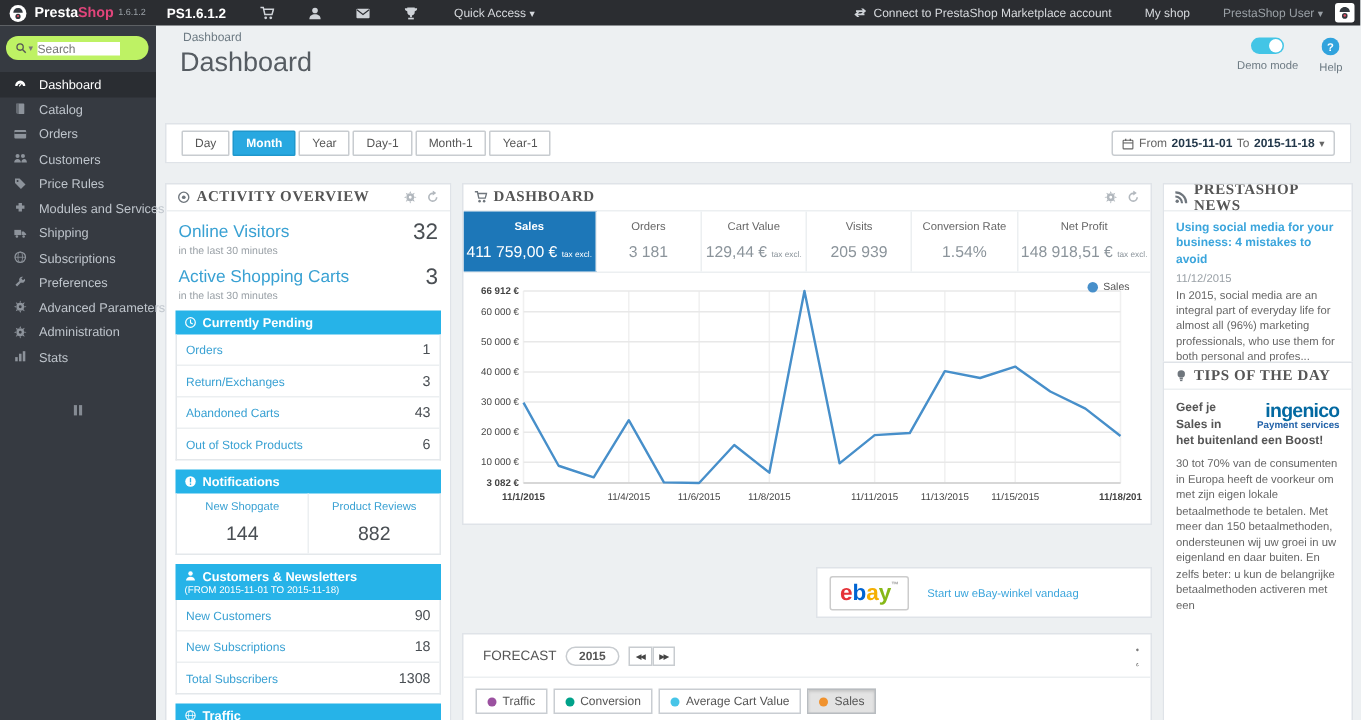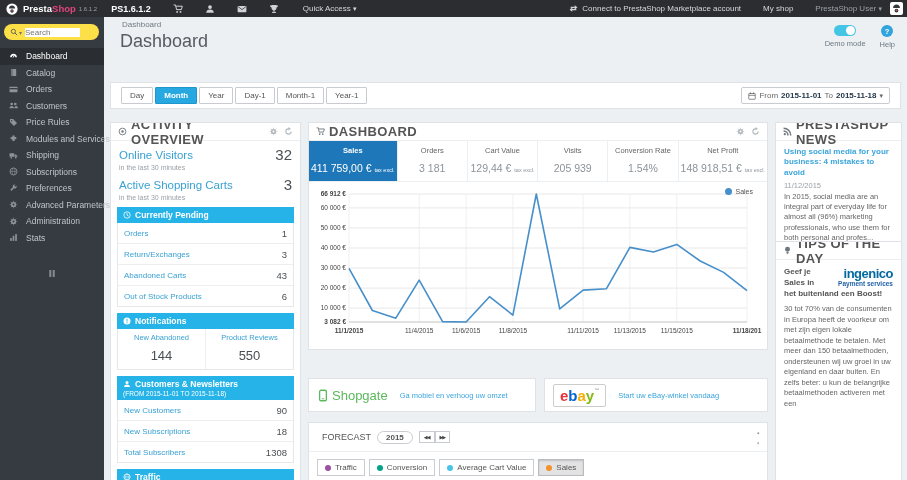--- a/index.html
+++ b/index.html
@@ -19,21 +19,21 @@
   .tb-right { margin-left:auto; display:flex; align-items:center; }
   .tb-link { font-size:8px; color:#d6d9dd; display:flex; align-items:center; margin-right:22px; }
   .tb-link .tb-ico { margin:0 4px 0 0; width:9px; height:9px; }
   .tb-user { font-size:8px; color:#9aa0a6; margin-right:8px; }
   .avatar { width:13px; height:13px; border-radius:2px; background:#fff; margin-right:4px; overflow:hidden; flex:none; }
   .avatar svg { width:100%; height:100%; }
   .caret { font-size:7px; }
 
   
   .sidebar { position:absolute; top:17px; left:0; width:104px; bottom:0; background:#363a41; z-index:20; }
-  .search-box { margin:7px 5px 8px 4px; background:#fde047; border-radius:9px; height:16px; display:flex; align-items:center; padding:0 6px; }
+  .search-box { margin:7px 5px 8px 4px; background:#bef264; border-radius:9px; height:16px; display:flex; align-items:center; padding:0 6px; }
   .search-box .s-ico { width:8px; height:8px; color:#555; flex:none; }
   .search-box .s-ico svg { width:100%; height:100%; display:block; }
   .search-box .s-caret { font-size:6px; color:#777; margin:0 3px 0 1px; }
   .search-box input { border:0; outline:0; width:55px; font-size:8px; color:#444; font-family:"Liberation Sans",sans-serif; }
   .nav-item { height:16.5px; display:flex; align-items:center; padding-left:9px; cursor:pointer; color:#bfc5cc; }
   .nav-item .n-ico { width:9px; height:9px; color:#8d939b; margin-right:8px; flex:none; }
   .nav-item .n-ico svg { width:100%; height:100%; display:block; }
   .nav-item .n-label { font-size:8.5px; white-space:nowrap; }
   .nav-item.active { background:#2a2d32; color:#fff; }
   .nav-item.active .n-ico { color:#fff; }
@@ -56,21 +56,21 @@
   .tab-btn.active { background:#28a8e0; border-color:#1f97cc; color:#fff; font-weight:bold; }
   .date-range { margin-left:auto; border:1px solid #c8ccd0; background:#fff; border-radius:2px; font-size:8px; color:#666; padding:3px 6px; display:flex; align-items:center; gap:3px; cursor:pointer; }
   .date-range .d-ico { width:8px; height:8px; color:#666; }
   .date-range .d-ico svg { width:100%; height:100%; display:block; }
   .date-range b { color:#23384a; }
 
   .panel { position:absolute; background:#fff; border:1px solid #dfe3e8; overflow:hidden; }
   .panel-hd { height:18px; display:flex; align-items:center; padding:0 7px; border-bottom:1px solid #eceff1; }
   .panel-hd .p-ico { width:9px; height:9px; color:#6f767d; margin-right:4px; flex:none; }
   .panel-hd .p-ico svg { width:100%; height:100%; display:block; }
-  .panel-hd .p-title { font-size:13px; font-weight:bold; color:#555; letter-spacing:.4px; }
+  .panel-hd .p-title { font-size:10px; font-weight:bold; color:#555; letter-spacing:.4px;font-family:Liberation Serif, serif; }
   .panel-hd .p-actions { margin-left:auto; display:flex; gap:6px; }
   .panel-hd .p-actions span { width:9px; height:9px; color:#b2b8be; cursor:pointer; }
   .panel-hd .p-actions svg { width:100%; height:100%; display:block; }
 
   
   #activity { left:6px; top:105px; width:191px; height:420px; }
   .act-big { padding:5px 8px 0; }
   .act-row { display:flex; align-items:center; justify-content:space-between; }
   .act-link { color:#39a1d3; font-size:11.5px; cursor:pointer; }
   .act-val { color:#4a4f54; font-size:15px; }
@@ -458,26 +458,26 @@
               <circle cx="8" cy="8" r="7" fill="currentColor"></circle>
               <rect x="7.1" y="3.4" width="1.8" height="5.8" fill="#26b3e8"></rect>
               <rect x="7.1" y="10.6" width="1.8" height="2" fill="#26b3e8"></rect>
             </svg>
           </span>
           <span>Notifications</span>
         </div>
     </div>
     <div class="two-col">
       <div class="col">
-          <div class="c-label">New Abandoned</div>
+          <div class="c-label">New Shopgate</div>
           <div class="c-val">144</div>
         </div>
       <div class="col">
           <div class="c-label">Product Reviews</div>
-          <div class="c-val">550</div>
+          <div class="c-val">882</div>
         </div>
     </div>
 
     <div class="sub-head">
       <div class="sh-row">
           <span class="sh-ico">
             <svg viewBox="0 0 16 16" fill="currentColor">
               <circle cx="8" cy="4.8" r="3"></circle>
               <path d="M2 14c0-3.4 2.7-5.1 6-5.1S14 10.6 14 14z"></path>
             </svg>
@@ -604,32 +604,20 @@
           <text x="436.0" y="147" text-anchor="middle" font-size="6.5" fill="#444" font-weight="bold">11/18/201</text>
           <polyline points="38.0,82.4 61.4,124.5 84.8,132.2 108.2,94.1 131.6,135.6 155.1,136.0 178.5,110.7 201.9,129.1 225.3,8.0 248.7,122.9 272.1,104.1 295.5,102.7 318.9,61.4 342.4,66.0 365.8,58.4 389.2,75.0 412.6,86.4 436.0,104.7" fill="none" stroke="#478fca" stroke-width="1.6" stroke-linejoin="round"></polyline>
         </svg>
       <div class="chart-legend">
         <span class="dot" style="background:#478fca"></span>
         <span>Sales</span>
       </div>
     </div>
   </div>
 
-  <div class="panel banner" id="shopgate-banner">
-    <span class="shopgate-logo">
-      <span class="ph">
-          <svg viewBox="0 0 16 16">
-            <rect x="3.5" y="1" width="9" height="14" rx="1.8" fill="none" stroke="currentColor" stroke-width="1.7"></rect>
-            <line x1="6.3" y1="12.4" x2="9.7" y2="12.4" stroke="currentColor" stroke-width="1.2"></line>
-          </svg>
-        </span>
-      <span class="sg-name">Shopgate</span>
-    </span>
-    <a class="banner-link">Ga mobiel en verhoog uw omzet</a>
-  </div>
   <div class="panel banner" id="ebay-banner">
     <span class="ebay-logo"><span class="e1">e</span><span class="e2">b</span><span class="e3">a</span><span class="e4">y</span><span class="tm">™</span></span>
     <a class="banner-link">Start uw eBay-winkel vandaag</a>
   </div>
 
   <div class="panel" id="forecast">
     <div class="fc-hd">
       <span class="p-ico"><svg viewBox="0 0 16 16" fill="currentColor">
             <path d="M1 1.5h3l1.7 7.5h7.6l1.6-5.5H5" fill="none" stroke="currentColor" stroke-width="1.6"></path>
             <circle cx="6.6" cy="12.6" r="1.5"></circle>

